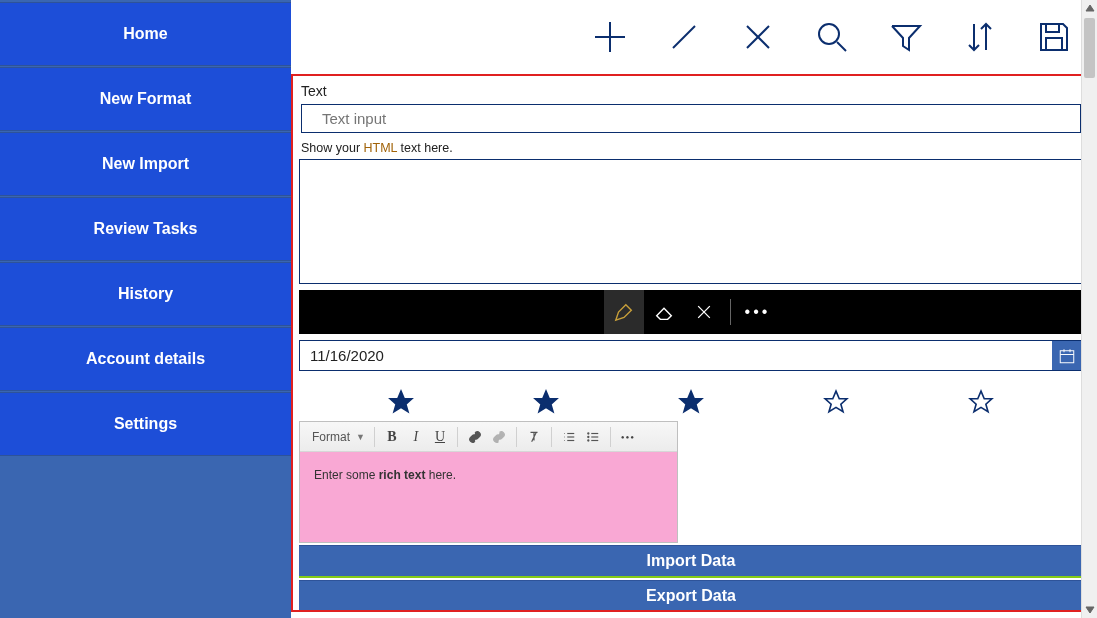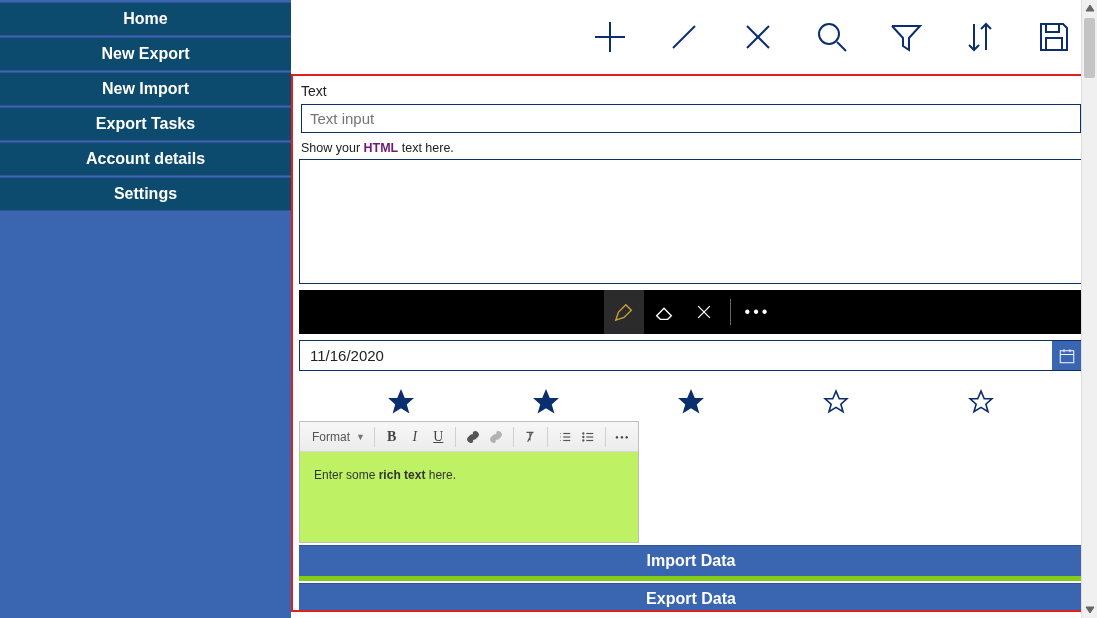--- a/index.html
+++ b/index.html
@@ -8,26 +8,26 @@
 
   
   .sidebar {
     width: 291px;
     background: #3a66b1;
     height: 618px;
     flex-shrink: 0;
     padding-top: 2px;
   }
   .sidebar-item {
-    background: #0c4a6e;
+    background: #1d4ed8;
     color: #fff;
     font-weight: bold;
     font-size: 16px;
     text-align: center;
-    padding: 7px 0;
+    padding: 22px 0;
     border-top: 1px solid #2e5399;
     border-bottom: 1px solid #2e5399;
     cursor: pointer;
     margin-bottom: 1px;
   }
 
   .main {
     flex: 1;
     display: flex;
     flex-direction: column;
@@ -69,30 +69,30 @@
     font-size: 14px;
     padding: 7px 8px 5px 8px;
     color: #222;
   }
   .text-input-wrap {
     padding: 0 8px 4px 8px;
   }
   .text-input {
     width: 100%;
     border: 1px solid #0b2e6e;
-    padding: 5px 8px;
+    padding: 5px 20px;
     font-size: 15px;
     outline: none;
   }
   .html-hint {
     font-size: 12.5px;
     padding: 4px 8px 2px 8px;
     color: #222;
   }
-  .html-hint .kw { font-weight: bold; color: #701a75; }
+  .html-hint .kw { font-weight: normal; color: #a16207; }
 
   .html-area {
     margin: 2px 6px 0 6px;
     border: 1px solid #0b2e6e;
     height: 125px;
     background: #fff;
   }
 
   
   .sig-bar {
@@ -152,23 +152,23 @@
     padding: 2px 30px;
   }
   .star { width: 26px; height: 26px; cursor:pointer;}
   .star svg { stroke:#0b2e6e; stroke-width:1.5; }
   .star.filled svg { fill:#0b2e6e; }
   .star:not(.filled) svg { fill:none; }
 
   
   .rte {
     margin: 4px 0 0 6px;
-    width: 340px;
+    width: 379px;
     border: 1px solid #bfbfbf;
-    background: #bef264;
+    background: #f9a8d4;
   }
   .rte-toolbar {
     height: 30px;
     border-bottom: 1px solid #d7d7d7;
     background: linear-gradient(#f7f7f7,#ececec);
     display:flex;
     align-items:center;
     padding: 0 4px;
     gap: 0;
   }
@@ -205,21 +205,21 @@
     margin-top: auto;
   }
   .big-btn {
     background: #3a66b1;
     color: #fff;
     font-size: 16px;
     font-weight: bold;
     text-align: center;
     padding: 6px 16px;
     border-top: 1px solid #2e5399;
-    border-bottom: 5px solid #84cc16;
+    border-bottom: 2px solid #84cc16;
     cursor:pointer;
     margin: 2px 6px 0 6px;
   }
   .big-btn + .big-btn { margin-top: 2px; margin-bottom: 14px;}
 
   
   .scroll-track {
     position:absolute;
     right:0; top:0;
     width:16px; height:618px;
@@ -241,23 +241,24 @@
     background:#c4c4c4;
     border-radius:2px;
     cursor:pointer;
   }
 </style>
 </head>
 <body>
 
 <div class="sidebar">
   <div class="sidebar-item">Home</div>
-  <div class="sidebar-item">New Export</div>
+  <div class="sidebar-item">New Format</div>
   <div class="sidebar-item">New Import</div>
-  <div class="sidebar-item">Export Tasks</div>
+  <div class="sidebar-item">Review Tasks</div>
+  <div class="sidebar-item">History</div>
   <div class="sidebar-item">Account details</div>
   <div class="sidebar-item">Settings</div>
 </div>
 
 <div class="main">
 
   <div class="toolbar">
     <div class="toolbar-icon">
       <svg width="38" height="38" viewBox="0 0 38 38">
           <line x1="19" y1="4" x2="19" y2="34"></line>

